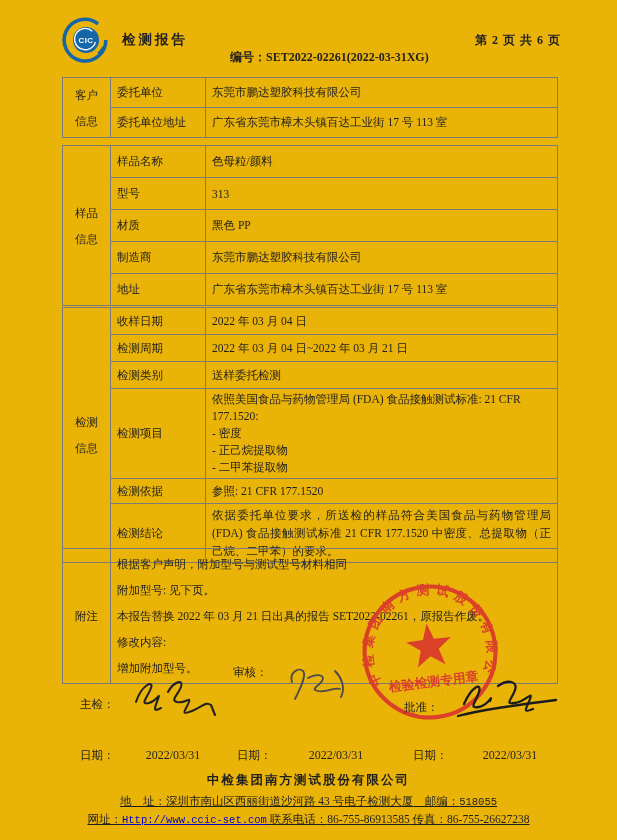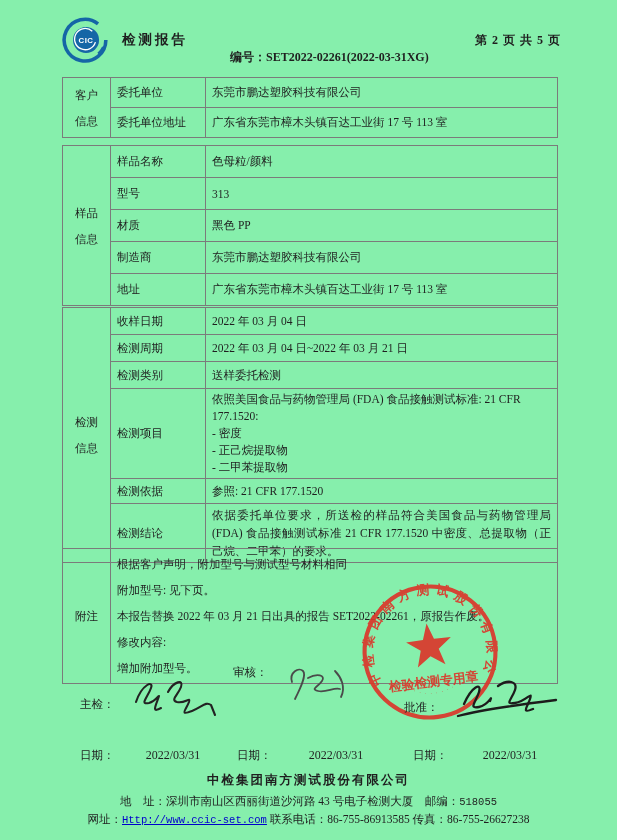--- a/index.html
+++ b/index.html
@@ -1,17 +1,17 @@
 <!DOCTYPE html>
 <html><head>
 <meta charset="utf-8">
 <style>
   html,body{margin:0;padding:0;background:#ffffff;}
   .page{
-    position:relative;width:617px;height:840px;background:#86efac;overflow:hidden;
+    position:relative;width:617px;height:840px;background:#eab308;overflow:hidden;
     font-family:"Liberation Serif","DejaVu Serif",serif;color:#1f1f1f;
   }
   
   .hdr-logo{position:absolute;left:60px;top:15px;width:50px;height:50px;}
   .hdr-title{position:absolute;left:122px;top:31px;font-size:13.5px;font-weight:bold;letter-spacing:3px;}
   .hdr-no{position:absolute;left:230px;top:49px;font-size:12px;font-weight:bold;}
   .hdr-page{position:absolute;left:475px;top:32px;font-size:12px;font-weight:bold;letter-spacing:1px;}
   
   table.tbl{position:absolute;left:62px;width:496px;border-collapse:collapse;table-layout:fixed;}
   .t-customer{top:77px;} .t-sample{top:145px;} .t-test{top:307px;} .t-notes{top:548px;}
@@ -31,39 +31,39 @@
   
   .sig-label{position:absolute;font-size:11.5px;z-index:5;}
   .sig-svg{position:absolute;z-index:4;}
   .date-label{position:absolute;font-size:11.5px;}
   .date-value{position:absolute;font-size:12px;width:80px;text-align:center;}
   
   .stamp{position:absolute;left:361px;top:583px;width:138px;height:138px;transform:rotate(-7deg);opacity:.93;z-index:3;}
   
   .footer{position:absolute;left:0;top:772px;width:617px;text-align:center;}
   .f-company{font-size:12.5px;font-weight:bold;letter-spacing:2px;margin-bottom:5px;}
-  .f-line{font-size:11.5px;margin-bottom:3px;}
+  .f-line{font-size:11.5px;margin-bottom:3px;text-decoration:underline;}
   .mono{font-family:"Liberation Mono","DejaVu Sans Mono",monospace;font-size:10.5px;}
   .link{color:#0000cc;text-decoration:underline;cursor:pointer;}
 </style>
 </head>
 <body>
 
 <div class="page">
 
   <svg class="hdr-logo" viewBox="0 0 48 48">
     <path d="M 36.5,8.5 A 20 20 0 1 0 44,24" fill="none" stroke="#1566a6" stroke-width="3.4"></path>
     <path d="M 42,31 A 20 20 0 0 1 37,37.5" fill="none" stroke="#1566a6" stroke-width="3.4"></path>
     <circle cx="25" cy="24" r="12.5" fill="#1566a6"></circle>
     <path d="M 31,15.5 A 10.2 10.2 0 1 0 34,26" fill="none" stroke="#ffffff" stroke-width="1.3"></path>
     <text x="25" y="27" text-anchor="middle" font-size="7.5" font-weight="bold" fill="#ffffff" font-family="Liberation Sans, sans-serif" letter-spacing="0.5">CIC</text>
   </svg>
   <span class="hdr-title">检测报告</span>
   <span class="hdr-no"><span>编号：</span><span>SET2022-02261(2022-03-31XG)</span></span>
-  <span class="hdr-page">第 2 页 共 5 页</span>
+  <span class="hdr-page">第 2 页 共 6 页</span>
 
   <table class="tbl t-customer">
     <colgroup>
         <col class="c-group">
         <col class="c-label">
         <col class="c-value">
       </colgroup>
     <tbody>
         <tr class="h30">
       <td class="group" rowspan="2">客户

